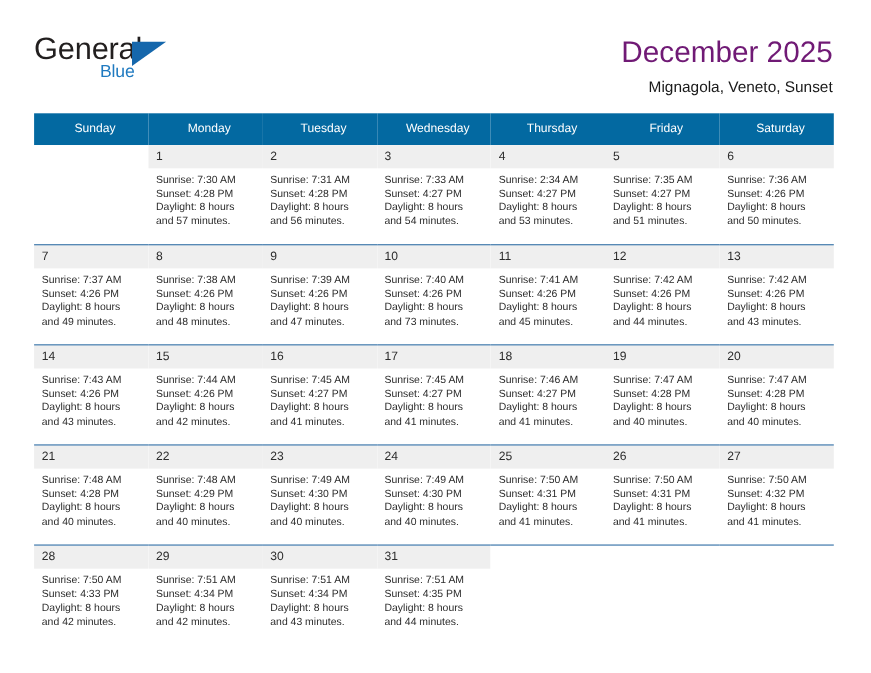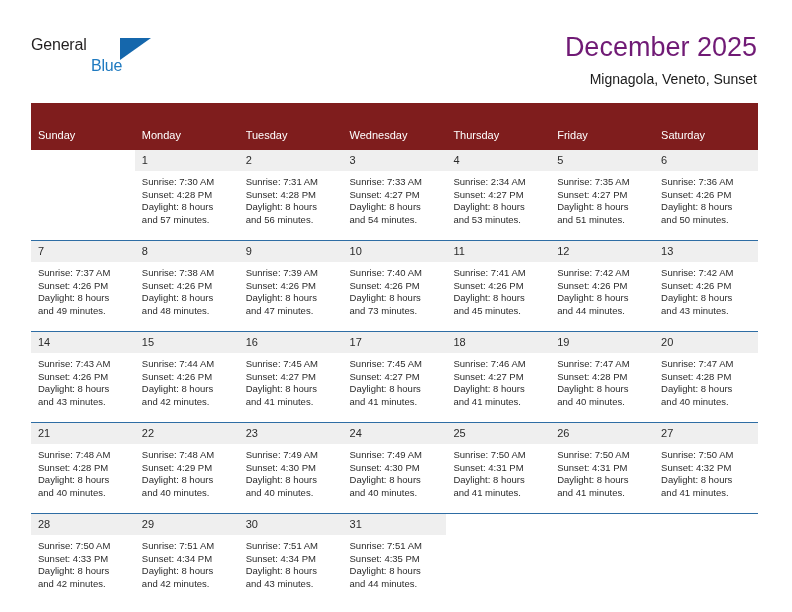--- a/index.html
+++ b/index.html
@@ -35,21 +35,21 @@
     position: absolute;
     left: 31px;
     top: 33px;
     width: 120px;
     height: 50px;
   }
   .logo-general {
     position: absolute;
     left: 0;
     top: 0;
-    font-size: 16px;
+    font-size: 28px;
     color: #221f1f;
     letter-spacing: -0.2px;
     line-height: 24px;
     font-family: "Liberation Sans", sans-serif;
   }
   .logo-blue {
     position: absolute;
     left: 60px;
     top: 21px;
     font-size: 16px;
@@ -94,26 +94,26 @@
   .calendar {
     position: absolute;
     left: 31px;
     top: 103px;
     width: 727px;
     border-collapse: collapse;
     table-layout: fixed;
   }
 
   .calendar th {
-    background: #7f1d1d;
+    background: #0369a1;
     color: #ffffff;
     font-size: 11px;
     font-weight: normal;
-    text-align: left;
-    padding: 23px 0 5px 7px;
+    text-align: center;
+    padding: 5px 0 5px 7px;
     height: 19px;
     line-height: 13px;
     border: none;
   }
 
   .calendar td {
     vertical-align: top;
     padding: 0;
     border: none;
     border-top: 1px solid #2e6da4;

